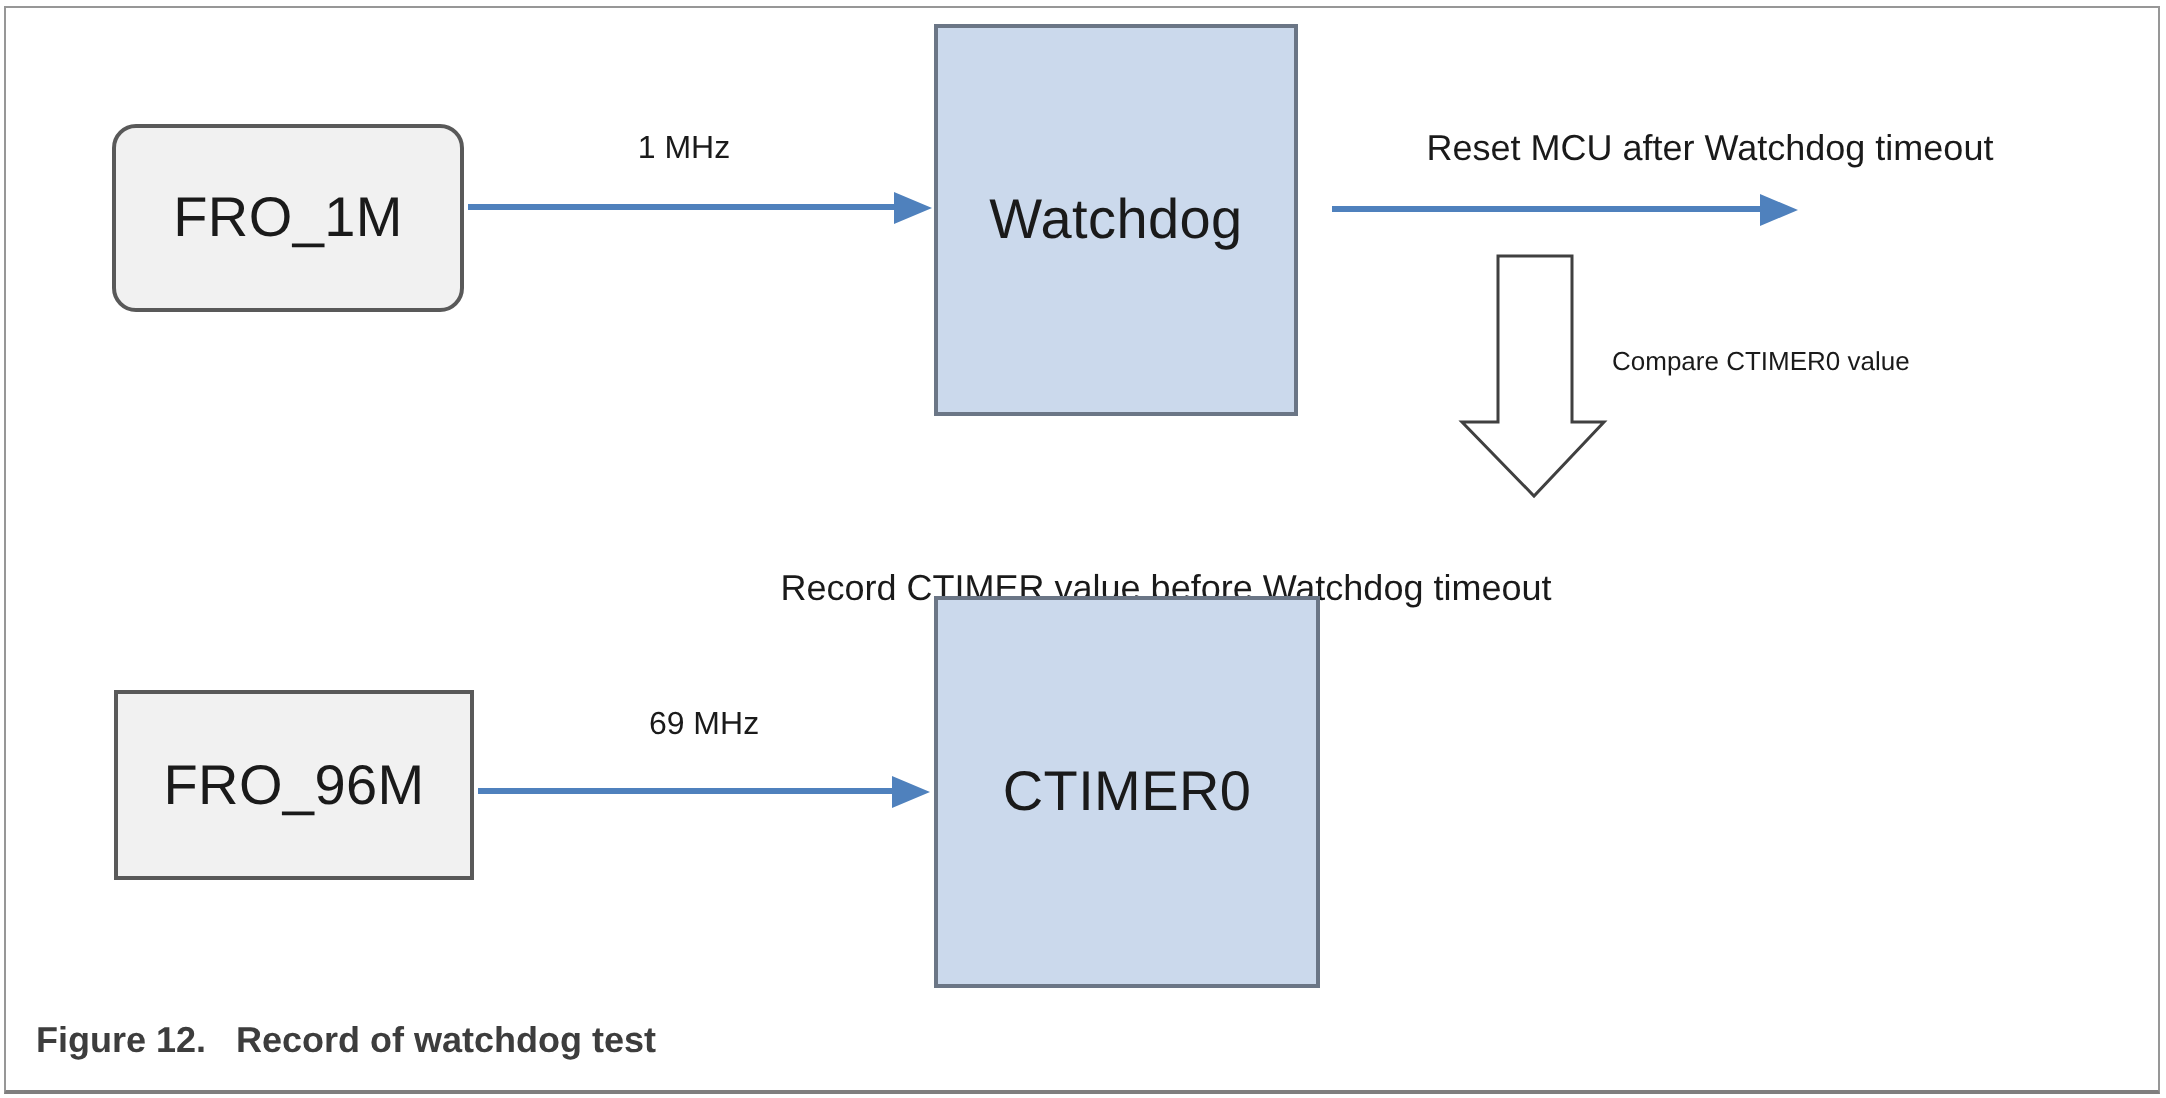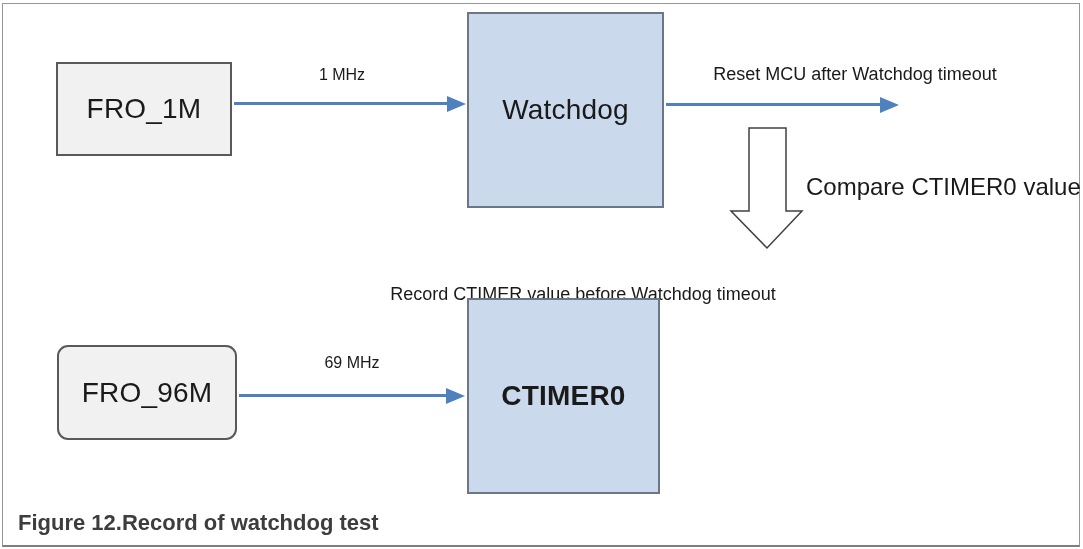--- a/index.html
+++ b/index.html
@@ -60,66 +60,66 @@
     border-left:19px solid var(--arrow-blue);
   }
   .lbl{
     position:absolute;
     font-size:18px;
     color:var(--diagram-text);
     white-space:nowrap;
   }
   .lbl.center{text-align:center;}
   .lbl.small{font-size:16px;}
-  .lbl.compare{font-size:24px;text-align:center;}
+  .lbl.compare{font-size:13px;text-align:center;}
   .caption{
     position:absolute;
     left:18px;top:510px;
-    display:flex;
-    font-size:22px;font-weight:bold;
+    display:flex;gap:15px;
+    font-size:18px;font-weight:bold;
     color:var(--caption-text);
     white-space:nowrap;
   }
   svg{display:block;}
 </style>
 </head>
 <body>
 
 <div class="page">
 
   <div class="frame"></div>
 
-  <div class="block gray" style="left:56px;top:62px;width:176px;height:94px;">FRO_1M</div>
+  <div class="block gray" style="left:56px;top:62px;width:176px;height:94px;border-radius:12px;">FRO_1M</div>
 
   <div>
     <div class="hline" style="left:234px;top:102px;width:214px;"></div>
     <div class="ahead-right" style="left:447px;top:96px;"></div>
   </div>
   <div class="lbl small center" style="left:282px;top:66px;width:120px;">1 MHz</div>
 
-  <div class="block blue" style="left:467px;top:12px;width:197px;height:196px;">Watchdog</div>
+  <div class="block blue" style="left:467px;top:12px;width:182px;height:196px;">Watchdog</div>
 
   <div>
     <div class="hline" style="left:666px;top:103px;width:215px;"></div>
     <div class="ahead-right" style="left:880px;top:97px;"></div>
   </div>
   <div class="lbl center" style="left:681px;top:64px;width:348px;">Reset MCU after Watchdog timeout</div>
 
   <div class="abs" style="left:729px;top:127px;">
     <svg width="75" height="123" viewBox="0 0 75 123">
       <polygon points="20,1 57,1 57,84 73,84 38,121 2,84 20,84" fill="#ffffff" stroke="var(--down-arrow-outline)" stroke-width="1.5"></polygon>
     </svg>
   </div>
   <div class="lbl compare" style="left:806px;top:173px;">Compare CTIMER0 value</div>
 
   <div class="lbl center" style="left:333px;top:284px;width:500px;">Record CTIMER value before Watchdog timeout</div>
 
-  <div class="block blue" style="left:467px;top:298px;width:193px;height:196px;font-weight:bold;">CTIMER0</div>
+  <div class="block blue" style="left:467px;top:298px;width:193px;height:196px;">CTIMER0</div>
 
-  <div class="block gray" style="left:57px;top:345px;width:180px;height:95px;border-radius:11px;">FRO_96M</div>
+  <div class="block gray" style="left:57px;top:345px;width:180px;height:95px;">FRO_96M</div>
 
   <div>
     <div class="hline" style="left:239px;top:394px;width:208px;"></div>
     <div class="ahead-right" style="left:446px;top:388px;"></div>
   </div>
   <div class="lbl small center" style="left:292px;top:354px;width:120px;">69 MHz</div>
 
   <div class="caption">
     <span>Figure 12.</span>
     <span>Record of watchdog test</span>

